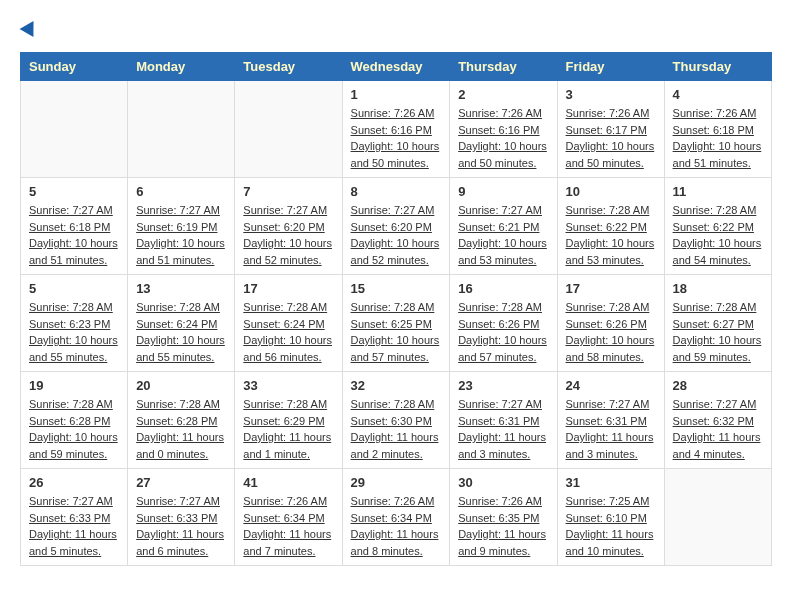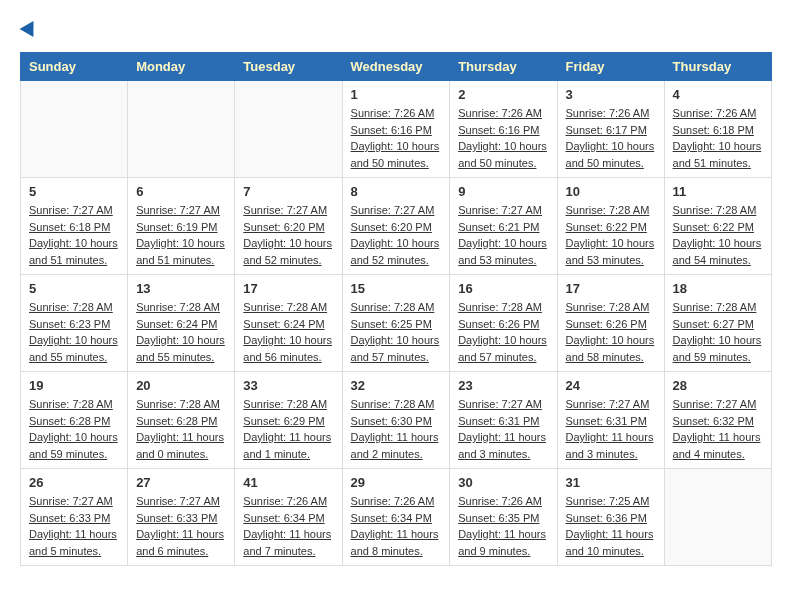--- a/index.html
+++ b/index.html
@@ -345,20 +345,20 @@
         <td>
           <span class="day-number">30</span>
           <div class="day-info" style="white-space: pre-line;">Sunrise: 7:26 AM
 Sunset: 6:35 PM
 Daylight: 11 hours
 and 9 minutes.</div>
         </td>
         <td>
           <span class="day-number">31</span>
           <div class="day-info" style="white-space: pre-line;">Sunrise: 7:25 AM
-Sunset: 6:36 PM
+Sunset: 6:10 PM
 Daylight: 11 hours
 and 10 minutes.</div>
         </td>
         <td class="empty"></td>
       </tr>
     </tbody>
 </table>
 
 </body></html>

